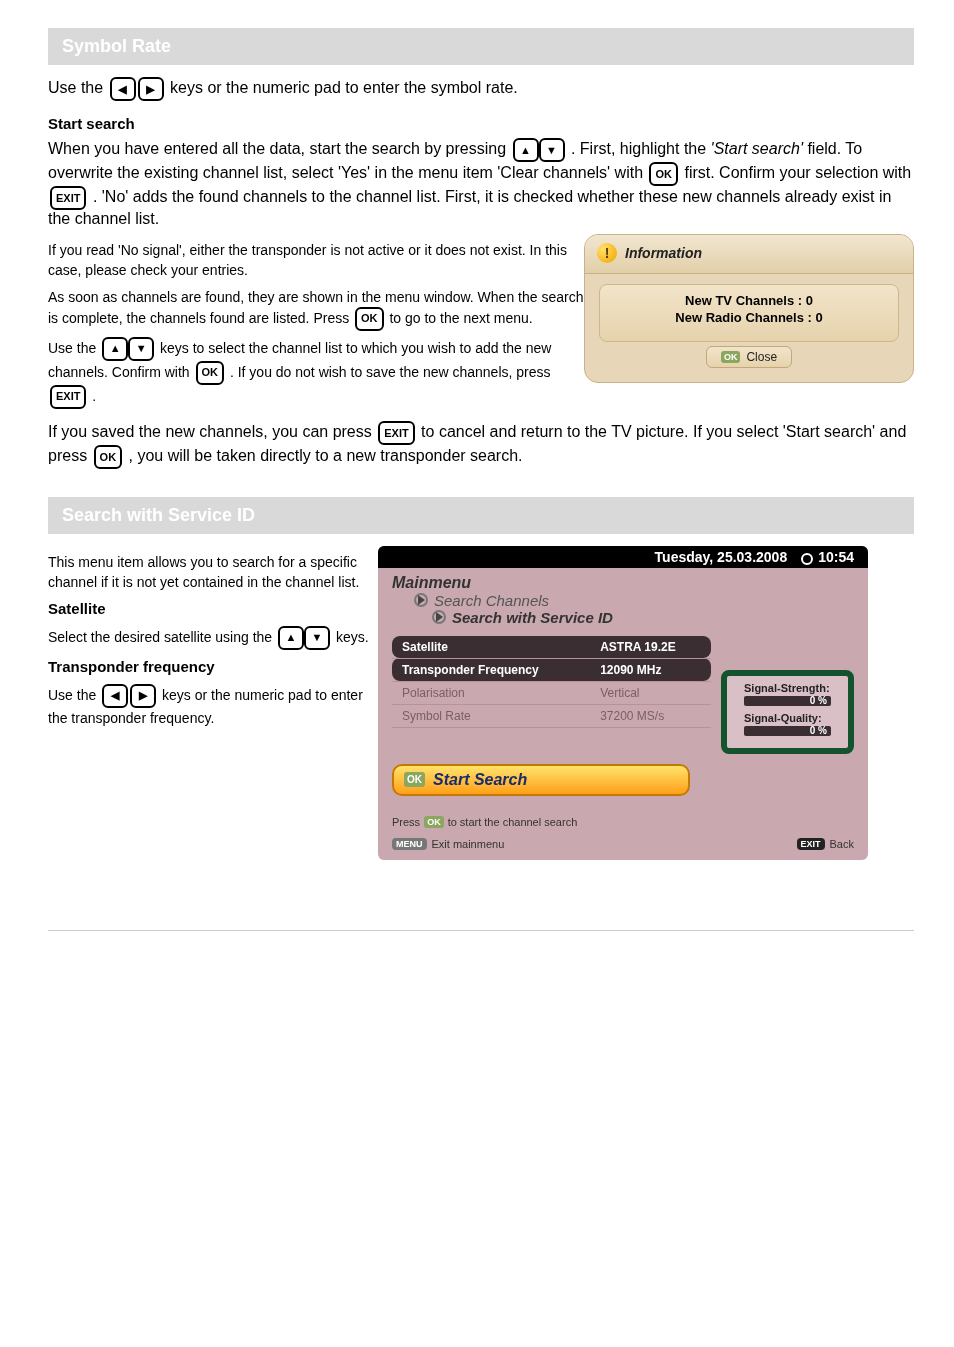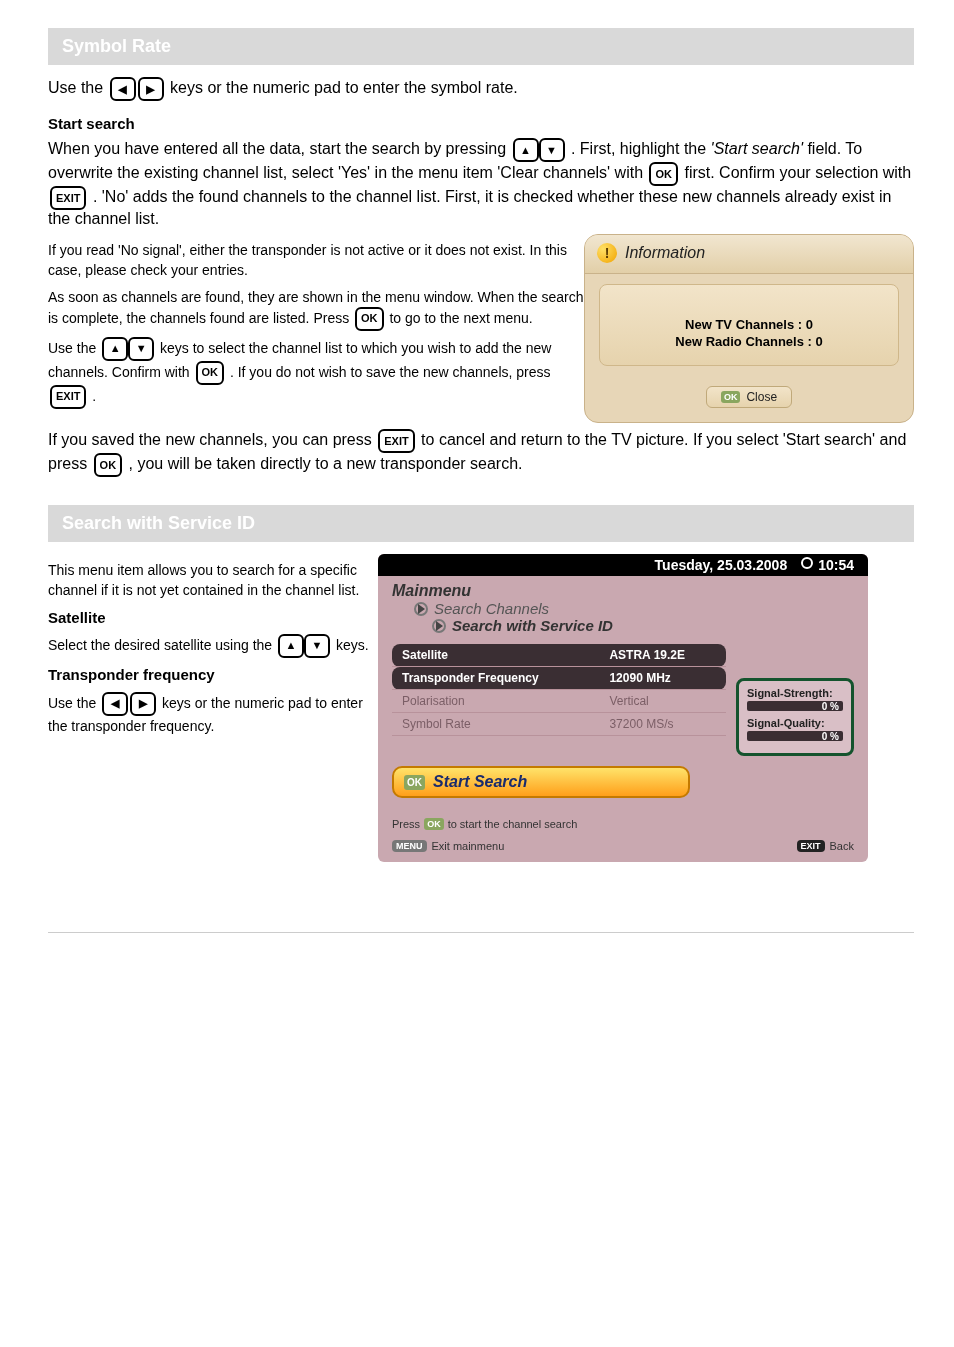--- a/index.html
+++ b/index.html
@@ -58,27 +58,27 @@
     padding: 8px 12px 10px 12px;
     background: linear-gradient(#f1e6d0, #e2cfa8);
     border-bottom: 1px solid #c9b28a;
   }
   .info-fig .title-bar .warn {
     width: 20px; height: 20px; border-radius: 50%;
     background: radial-gradient(circle at 30% 30%, #ffe066, #f1a300);
     display: flex; align-items: center; justify-content: center;
     color: #5a3b00; font-weight: bold; font-size: 14px;
   }
-  .info-fig .title-bar .t { font-style: italic; font-weight: normal; font-size: 16px; color: #222; text-align: center; }
+  .info-fig .title-bar .t { font-style: italic; font-weight: bold; font-size: 14px; color: #222; text-align: center; }
   .info-fig .body {
-    margin: 10px 14px 20px 14px;
+    margin: 10px 14px 4px 14px;
     background: linear-gradient(#f2e4c9, #e6d3ad);
     border: 1px solid #cfb78a;
     border-radius: 8px;
-    padding: 30px 10px 14px 10px;
+    padding: 6px 10px 14px 10px;
     text-align: center;
     font-size: 13px;
     font-weight: bold;
   }
   .info-fig .body div { margin: 2px 0; }
   .info-fig .footer { text-align: center; padding-bottom: 14px; }
   .info-fig .close-btn {
     display: inline-flex; align-items: center; gap: 6px;
     border: 1px solid #c0a97a; border-radius: 6px;
     padding: 3px 14px; font-size: 12px; color: #222;
@@ -118,22 +118,22 @@
   }
   .menu-fig .param-area { display: flex; gap: 10px; padding: 2px 14px 4px 14px; align-items:flex-start; }
   .menu-fig table { border-collapse: collapse; flex: 1; }
   .menu-fig td { padding: 4px 10px; border-bottom: 1px solid #b8929b; }
   .menu-fig tr.on td { background: #3a2e33; color: #fff; font-weight: bold; }
   .menu-fig tr.on td:first-child { border-top-left-radius: 8px; border-bottom-left-radius: 8px; }
   .menu-fig tr.on td:last-child { border-top-right-radius: 8px; border-bottom-right-radius: 8px; }
   .menu-fig tr.off td { color: #7b5e66; }
   .menu-fig tr.val td:last-child { font-weight: bold; }
   .menu-fig .signal-box {
-    width: 118px; border: 3px solid #14532d; border-radius: 8px;
-    padding: 6px 8px; font-size: 11px; color: #222;
+    width: 133px; border: 6px solid #14532d; border-radius: 8px;
+    padding: 6px 17px; font-size: 11px; color: #222;
     background: #d9bfc6; margin-top: 34px;
   }
   .menu-fig .signal-box .lbl { font-weight: bold; font-size: 11px; }
   .menu-fig .signal-box .bar {
     height: 10px; background: #3a2e33; border-radius: 2px; margin: 2px 0 6px 0;
     display: flex; align-items: center; justify-content: flex-end; color: #fff;
     font-size: 10px; font-weight: bold; padding-right: 4px;
   }
   .menu-fig .start-btn {
     margin: 6px 14px 6px 14px;
@@ -261,21 +261,21 @@
     <p>
       <span>Use the </span>
       <span class="key key-pair"><span class="key-outer">◀</span><span class="key-outer">▶</span></span>
       <span> keys or the numeric pad to enter the transponder frequency.</span>
     </p>
   </div>
 
   <div class="menu-fig">
     <div class="sysbar">
       <span>Tuesday, 25.03.2008</span>
-      <span style="display:flex;align-items:flex-start;gap:5px">
+      <span style="display:flex;align-items:flex-end;gap:5px">
         <span class="clk-ico"></span>
         <span>10:54</span>
       </span>
     </div>
 
     <div class="crumbs">
       <div class="l1">Mainmenu</div>
       <div class="l2">
           <span class="arrow-circ">
             <span class="arrow-ico"></span>

